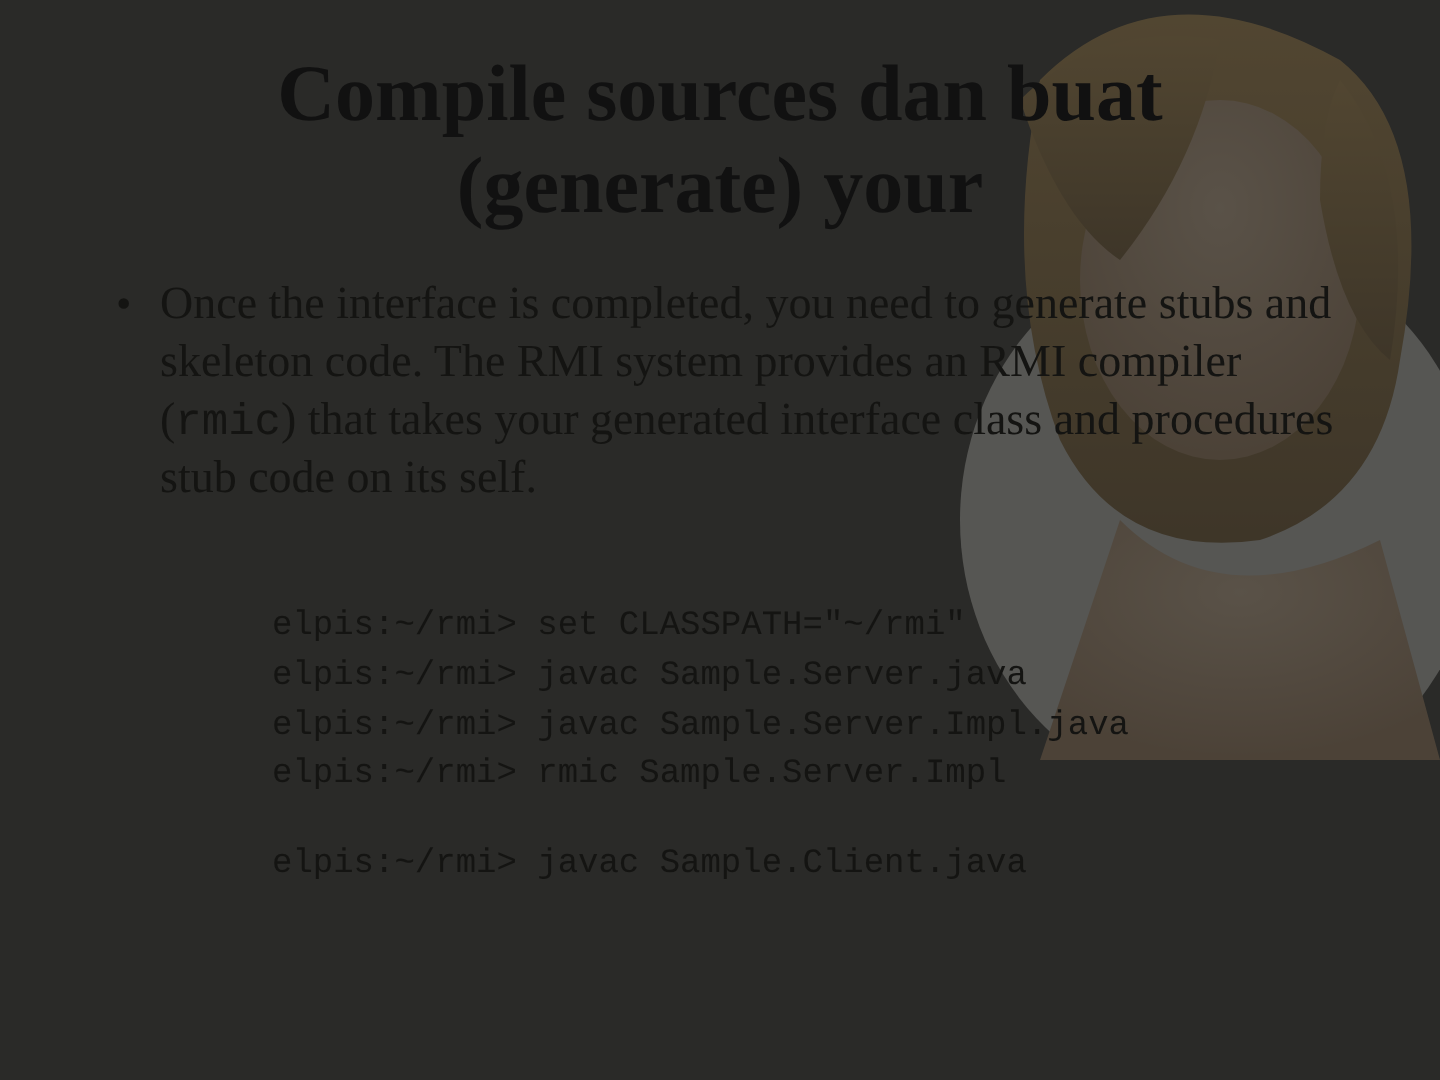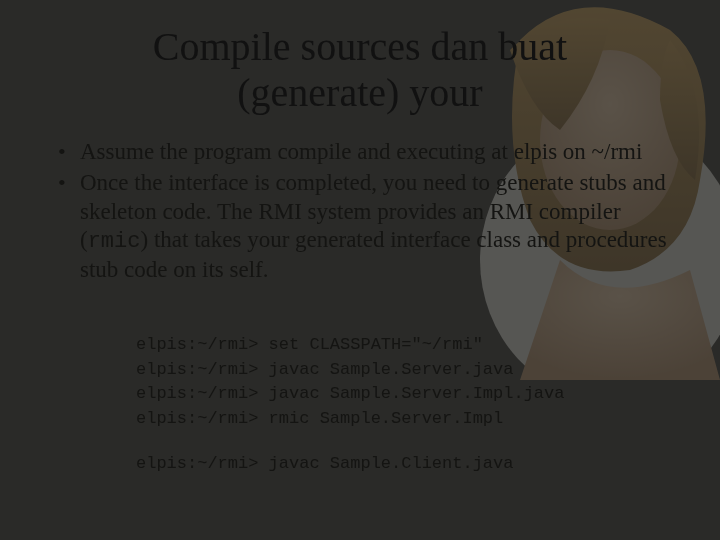--- a/index.html
+++ b/index.html
@@ -22,21 +22,21 @@
   }
   .content {
     position: relative;
     padding: 24px 40px 20px 40px;
     color: #1a1a18;
   }
   .title {
     text-align: center;
     font-size: 40px;
     line-height: 1.15;
-    font-weight: normal;
+    font-weight: bold;
     color: #111;
     margin-bottom: 22px;
   }
   .bullets {
     list-style: none;
     margin: 0 0 24px 18px;
   }
   .bullets li {
     position: relative;
     padding-left: 22px;
@@ -92,23 +92,20 @@
 
 <div class="content">
 
   <h1 class="title">
     <span>Compile sources dan buat</span><br>
     <span>(generate) your</span>
   </h1>
 
   <ul class="bullets">
     <li>
-      <span>Assume the program compile and executing at elpis on ~/rmi</span>
-    </li>
-    <li>
       <span>Once the interface is completed, you need to generate stubs and skeleton code. The RMI system provides an RMI compiler (</span><span class="mono-inline">rmic</span><span>) that takes your generated interface class and procedures stub code on its self.</span>
     </li>
   </ul>
 
   <div class="code-block">
 <span>elpis:~/rmi&gt; set CLASSPATH="~/rmi"</span>
 <span>elpis:~/rmi&gt; javac Sample.Server.java</span>
 <span>elpis:~/rmi&gt; javac Sample.Server.Impl.java</span>
 <span>elpis:~/rmi&gt; rmic Sample.Server.Impl</span>
 <div class="code-gap"></div><span>elpis:~/rmi&gt; javac Sample.Client.java</span></div>

